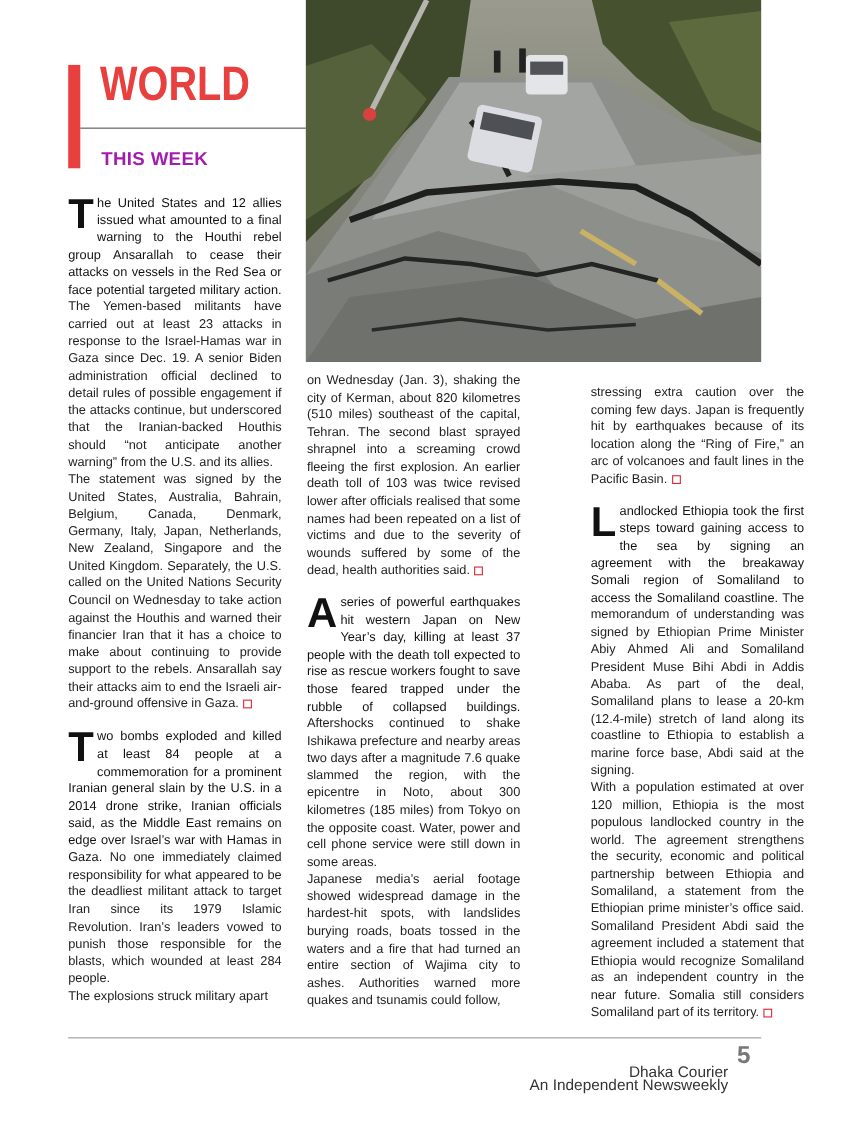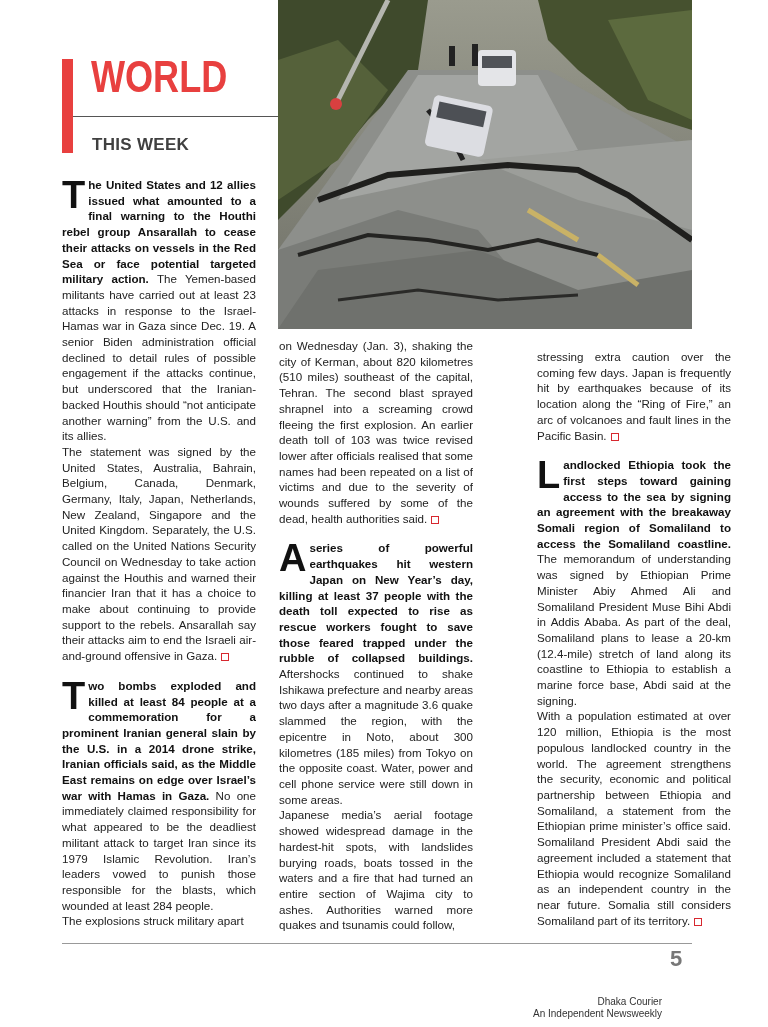--- a/index.html
+++ b/index.html
@@ -3,34 +3,34 @@
 <meta charset="utf-8">
 <style>
   html, body { margin:0; padding:0; background:#ffffff; }
   body { width:768px; height:1027px; position:relative; overflow:hidden;
          font-family:"Liberation Sans", "DejaVu Sans", sans-serif; color:#1f1f1f; }
   .redbar { position:absolute; left:62px; top:59px; width:11px; height:94px; background:#e8403f; }
   .section-title { position:absolute; left:91px; top:52px; font-family:"Liberation Sans", sans-serif;
          font-weight:bold; font-size:44px; color:#e8403f; letter-spacing:0px; transform:scaleX(0.82);
          transform-origin:left top; line-height:50px; }
   .hrule { position:absolute; left:73px; top:116px; width:205px; height:1px; background:#555; }
-  .subtitle { position:absolute; left:92px; top:135px; font-weight:bold; font-size:17px; color:#404040; letter-spacing:0.3px; }
+  .subtitle { position:absolute; left:92px; top:135px; font-weight:bold; font-size:17px; color:#a21caf; letter-spacing:0.3px; }
   .photo { position:absolute; left:278px; top:0px; width:414px; height:329px; overflow:hidden; background:#7d7f7c; }
   .col { position:absolute; font-size:11.6px; line-height:15.7px; text-align:justify; color:#222; }
   .col p { margin:0; }
   .col p + p { margin-top:0; }
   .col .gap { height:14px; }
-  .lead { font-weight:bold; color:#111; }
+  .lead { font-weight:normal; color:#111; }
   .dropcap { float:left; font-weight:bold; font-size:38px; line-height:30px; margin:3px 3px 0 0; color:#111; font-family:"Liberation Sans", sans-serif; }
   .endmark { display:inline-block; width:8px; height:8px; border:1.5px solid #d7282f; margin-left:4px; vertical-align:-1px; box-sizing:border-box; }
   .col1 { left:62px; top:177px; width:194px; }
   .col2 { left:279px; top:338px; width:194px; }
   .col3 { left:497px; top:349px; width:194px;margin-left:40px; }
   .footer-rule { position:absolute; left:62px; top:943px; width:630px; height:1px; background:#999; }
-  .footer-pub { position:absolute; right:106px; top:996px; text-align:right; font-size:10px; line-height:12px; color:#333; }
+  .footer-pub { position:absolute; right:106px; top:968px; text-align:right; font-size:14px; line-height:12px; color:#333; }
   .footer-pub .tag { }
   .page-num { position:absolute; left:670px; top:946px; font-size:22px; font-weight:bold; color:#777; }
 </style>
 </head>
 <body>
 
 <div class="redbar"></div>
 <div class="section-title">WORLD</div>
 <div class="hrule"></div>
 <div class="subtitle">THIS WEEK</div>
@@ -93,21 +93,21 @@
     <span>No one immediately claimed responsibility for what appeared to be the deadliest militant attack to target Iran since its 1979 Islamic Revolution. Iran’s leaders vowed to punish those responsible for the blasts, which wounded at least 284 people.</span>
   </p>
   <p>The explosions struck military apart</p>
 </div>
 
 <div class="col col2">
   <p><span>on Wednesday (Jan. 3), shaking the city of Kerman, about 820 kilometres (510 miles) southeast of the capital, Tehran. The second blast sprayed shrapnel into a screaming crowd fleeing the first explosion. An earlier death toll of 103 was twice revised lower after officials realised that some names had been repeated on a list of victims and due to the severity of wounds suffered by some of the dead, health authorities said.</span><span class="endmark"></span></p>
   <div class="gap"></div>
   <p>
     <span class="dropcap">A</span><span class="lead"> series of powerful earthquakes hit western Japan on New Year’s day, killing at least 37 people with the death toll expected to rise as rescue workers fought to save those feared trapped under the rubble of collapsed buildings.</span>
-    <span>Aftershocks continued to shake Ishikawa prefecture and nearby areas two days after a magnitude 3.6 quake slammed the region, with the epicentre in Noto, about 300 kilometres (185 miles) from Tokyo on the opposite coast. Water, power and cell phone service were still down in some areas.</span>
+    <span>Aftershocks continued to shake Ishikawa prefecture and nearby areas two days after a magnitude 7.6 quake slammed the region, with the epicentre in Noto, about 300 kilometres (185 miles) from Tokyo on the opposite coast. Water, power and cell phone service were still down in some areas.</span>
   </p>
   <p>Japanese media’s aerial footage showed widespread damage in the hardest-hit spots, with landslides burying roads, boats tossed in the waters and a fire that had turned an entire section of Wajima city to ashes. Authorities warned more quakes and tsunamis could follow,</p>
 </div>
 
 <div class="col col3">
   <p><span>stressing extra caution over the coming few days. Japan is frequently hit by earthquakes because of its location along the “Ring of Fire,” an arc of volcanoes and fault lines in the Pacific Basin.</span><span class="endmark"></span></p>
   <div class="gap"></div>
   <p>
     <span class="dropcap">L</span><span class="lead">andlocked Ethiopia took the first steps toward gaining access to the sea by signing an agreement with the breakaway Somali region of Somaliland to access the Somaliland coastline.</span>
     <span>The memorandum of understanding was signed by Ethiopian Prime Minister Abiy Ahmed Ali and Somaliland President Muse Bihi Abdi in Addis Ababa. As part of the deal, Somaliland plans to lease a 20-km (12.4-mile) stretch of land along its coastline to Ethiopia to establish a marine force base, Abdi said at the signing.</span>

